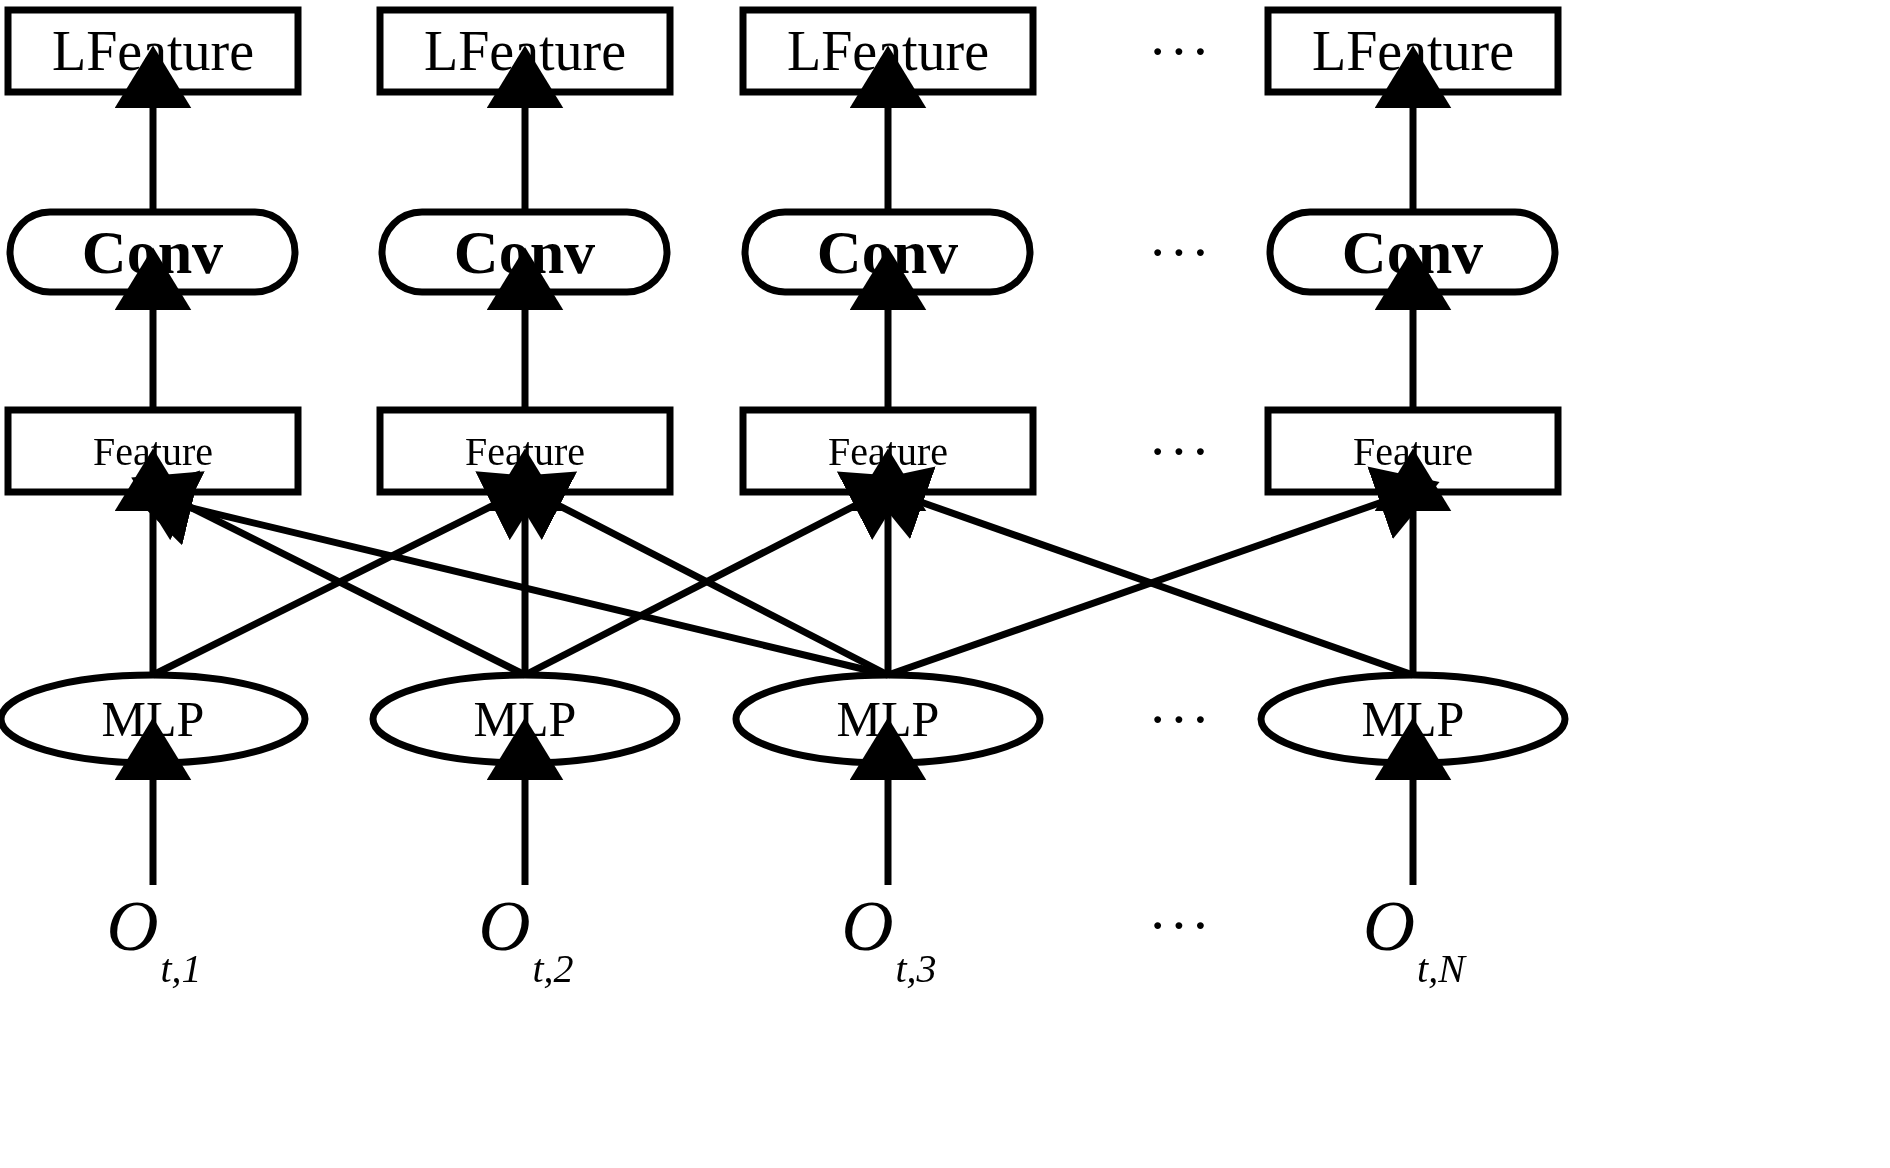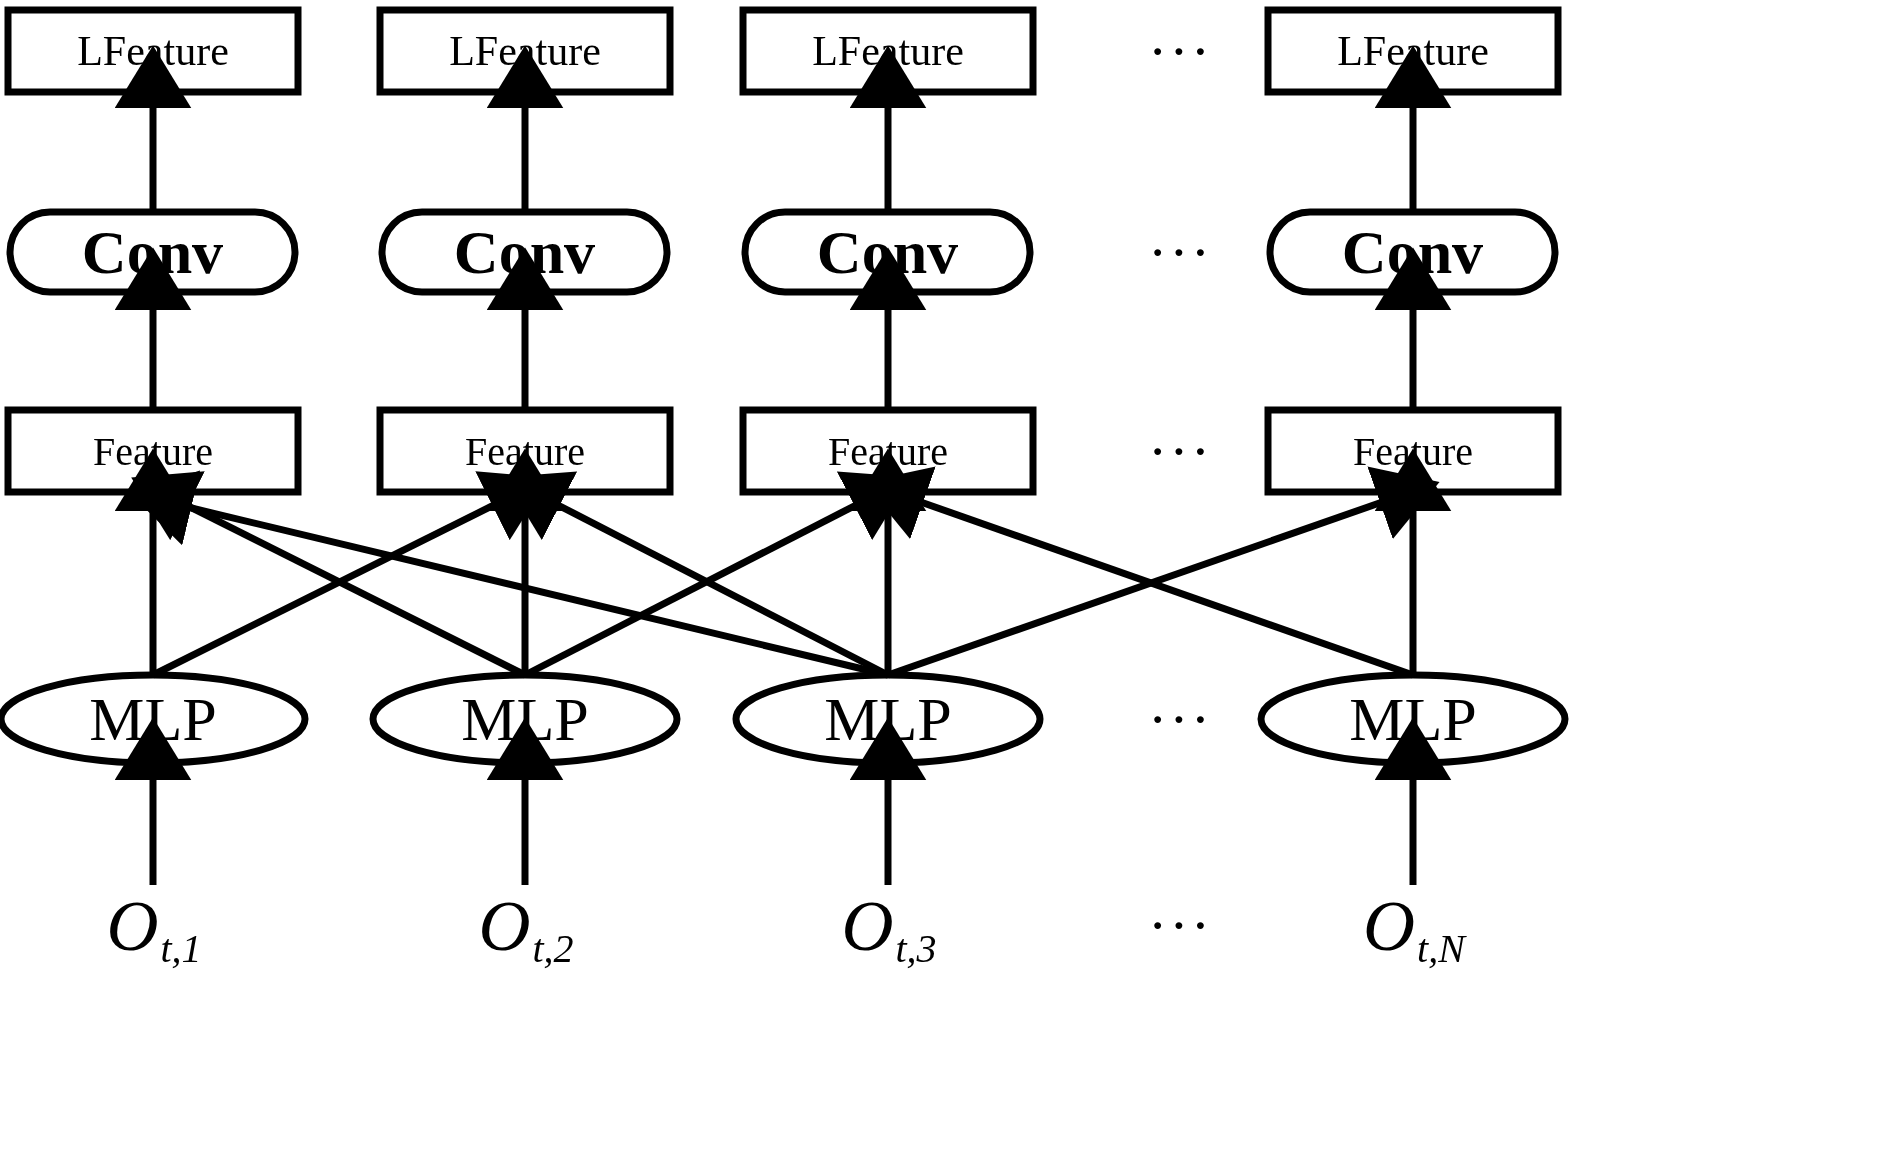--- a/index.html
+++ b/index.html
@@ -12,24 +12,24 @@
   }
   #svg{position:absolute;left:0;top:0;width:1890px;height:1168px;}
   .node-label{
     position:absolute;
     display:flex;align-items:center;justify-content:center;
     color:#000;
     font-family:"Liberation Serif","DejaVu Serif",serif;
     white-space:nowrap;
     pointer-events:none;
   }
-  .lfeature-label{font-size:42px;}
+  .lfeature-label{font-size:56px;}
   .conv-label{font-size:62px;font-weight:bold;}
   .feature-label{font-size:40px;}
-  .mlp-label{font-size:62px;}
+  .mlp-label{font-size:50px;}
   .dots{
     position:absolute;
     color:#000;
     font-size:58px;
     letter-spacing:2px;
     font-family:"Liberation Serif","DejaVu Serif",serif;
     display:flex;align-items:center;justify-content:center;
   }
   .obs-label{
     position:absolute;
@@ -37,21 +37,21 @@
     font-family:"Liberation Serif","DejaVu Serif",serif;
     font-style:italic;
     font-size:72px;
     display:flex;align-items:baseline;justify-content:center;
     white-space:nowrap;
   }
   .obs-label .sub{
     font-size:40px;
     font-style:italic;
     position:relative;
-    top:12px;
+    top:32px;
     left:2px;
   }
 </style>
 </head>
 <body>
 
 <div id="stage">
 
   <svg id="svg" viewBox="0 0 1890 1168">
     <defs>

